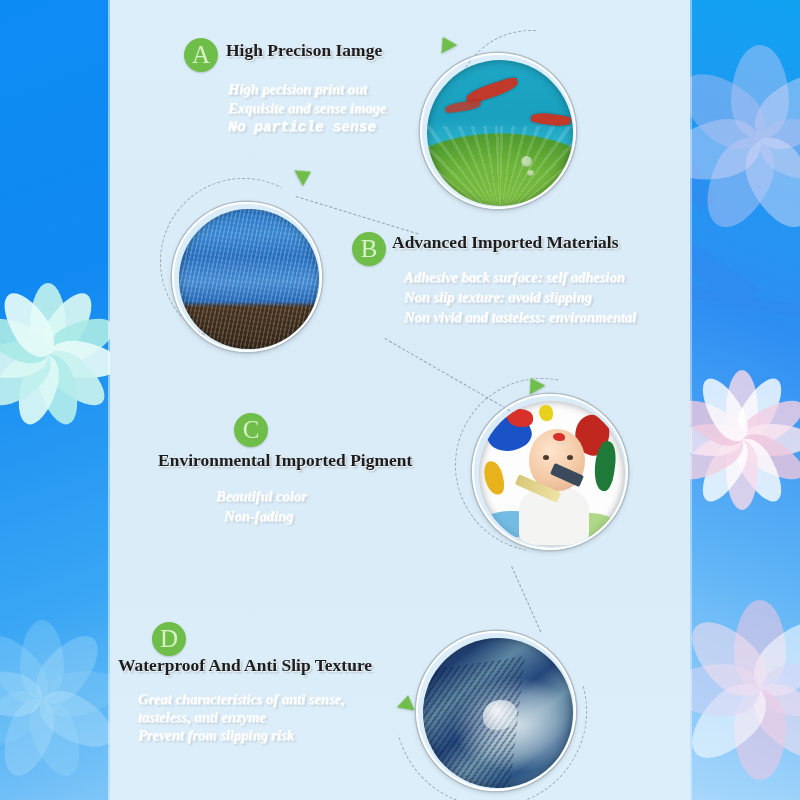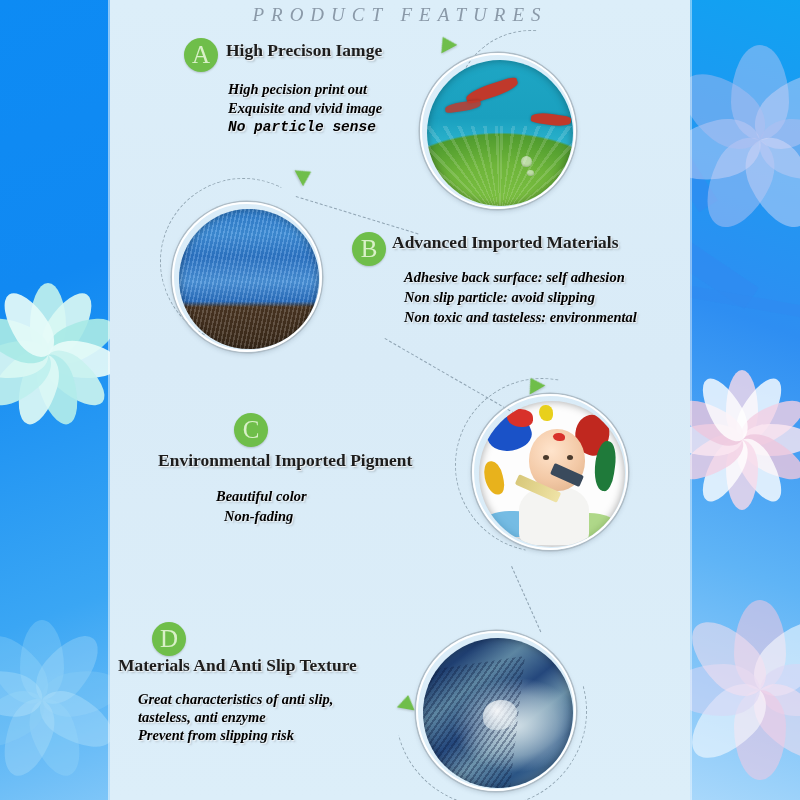--- a/index.html
+++ b/index.html
@@ -35,21 +35,21 @@
     font-size:19px;letter-spacing:7px;color:#8a99a8;font-style:italic;
     font-family:"Liberation Serif",serif;font-weight:400;}
 
   
   .feat{position:absolute;}
   .badge{position:absolute;width:34px;height:34px;border-radius:50%;
     background:#6fbe4a;color:#d9f0c8;font-size:25px;line-height:34px;text-align:center;
     font-family:"Liberation Serif",serif;box-shadow:0 1px 2px rgba(0,0,0,.18);}
   .head{position:absolute;font-size:17.5px;font-weight:bold;color:#1d1d1d;
     white-space:nowrap;text-shadow:1px 1px 1px rgba(255,255,255,.85),2px 2px 2px rgba(120,130,140,.45);}
-  .body{position:absolute;font-size:14.5px;font-style:italic;font-weight:bold;color:#000000;
+  .body{position:absolute;font-size:14.5px;font-style:italic;font-weight:bold;color:#ffffff;
     line-height:19px;white-space:nowrap;
     text-shadow:1px 1px 1px rgba(255,255,255,.8),2px 2px 2px rgba(130,140,150,.4);}
 
   
   .photo-wrap{position:absolute;border-radius:50%;}
   .ring-out{position:absolute;border-radius:50%;border:2px solid #ffffff;
     box-shadow:0 0 0 1.5px #aebcc6, 0 2px 5px rgba(60,80,100,.25);}
   .photo{position:absolute;border-radius:50%;overflow:hidden;
     box-shadow:inset 0 0 8px rgba(0,0,0,.35);}
 
@@ -164,42 +164,41 @@
       <div class="pet" style="width: 58px; height: 95px; background: rgb(227, 224, 248); opacity: 0.45; margin-left: -29px; margin-top: -95px; transform: rotate(154.286deg);"></div>
       <div class="pet" style="width: 58px; height: 95px; background: rgb(195, 201, 243); opacity: 0.45; margin-left: -29px; margin-top: -95px; transform: rotate(205.714deg);"></div>
       <div class="pet" style="width: 58px; height: 95px; background: rgb(217, 214, 246); opacity: 0.45; margin-left: -29px; margin-top: -95px; transform: rotate(257.143deg);"></div>
       <div class="pet" style="width: 58px; height: 95px; background: rgb(182, 191, 240); opacity: 0.45; margin-left: -29px; margin-top: -95px; transform: rotate(308.571deg);"></div>
     </div>
 
   <div class="bg-edge-l"></div>
   <div class="bg-edge-r"></div>
   <div class="panel"></div>
 
-  <div class="title">PRODUCT FEATURES</div>
 
   <div class="arc" style="left:455px;top:30px;width:150px;height:150px;transform:rotate(-40deg);"></div>
   <div class="arrow" style="left:437px;top:36px;transform:rotate(-28deg);"></div>
 
   <div class="conn" style="left:296px;top:196px;width:128px;transform:rotate(17deg);"></div>
   <div class="arc" style="left:160px;top:178px;width:165px;height:165px;transform:rotate(-18deg);"></div>
   <div class="arrow" style="left:296px;top:168px;transform:rotate(62deg);"></div>
 
   <div class="conn" style="left:385px;top:338px;width:150px;transform:rotate(30deg);"></div>
   <div class="arc" style="left:455px;top:378px;width:172px;height:172px;transform:rotate(-34deg);"></div>
   <div class="arrow" style="left:525px;top:377px;transform:rotate(-30deg);"></div>
 
   <div class="conn" style="left:512px;top:566px;width:72px;transform:rotate(66deg);"></div>
   <div class="arc" style="left:395px;top:615px;width:190px;height:190px;transform:rotate(-150deg);"></div>
   <div class="arrow" style="left:398px;top:695px;transform:rotate(10deg);"></div>
 
   <div class="feat">
     <div class="badge" style="left:184px;top:38px;">A</div>
     <div class="head" style="left:226px;top:40px;text-align:right;">High Precison Iamge</div>
     <div class="body" style="left:228px;top:80px;">High pecision print out</div>
-    <div class="body" style="left:228px;top:99px;">Exquisite and vivid image</div>
+    <div class="body" style="left:228px;top:99px;">Exquisite and sense image</div>
     <div class="body" style="left:228px;top:118px;font-family:Liberation Mono, monospace;">No particle sense</div>
   </div>
 
   <div class="photo-wrap" style="left:415px;top:48px;width:170px;height:170px;">
     <div class="ring-out" style="left:5px;top:5px;width:152px;height:152px;"></div>
     <div class="photo pa" style="left:12px;top:12px;width:146px;height:146px;">
       <div class="pad-lines"></div>
       <div class="koi" style="left:38px;top:24px;width:54px;height:13px;"></div>
       <div class="koi" style="left:18px;top:42px;width:36px;height:9px;transform:rotate(-8deg);opacity:.85;"></div>
       <div class="koi" style="left:104px;top:54px;width:40px;height:11px;transform:rotate(8deg);"></div>
@@ -212,22 +211,22 @@
     <div class="ring-out" style="left:4px;top:4px;width:146px;height:146px;"></div>
     <div class="photo pb" style="left:11px;top:11px;width:140px;height:140px;">
       <div class="rib"></div>
     </div>
   </div>
 
   <div class="feat">
     <div class="badge" style="left:352px;top:232px;">B</div>
     <div class="head" style="left:392px;top:232px;">Advanced Imported Materials</div>
     <div class="body" style="left:404px;top:268px;">Adhesive back surface: self adhesion</div>
-    <div class="body" style="left:404px;top:288px;">Non slip particle: avoid slipping</div>
-    <div class="body" style="left:404px;top:308px;">Non toxic and tasteless: environmental</div>
+    <div class="body" style="left:404px;top:288px;">Non slip texture: avoid slipping</div>
+    <div class="body" style="left:404px;top:308px;">Non vivid and tasteless: environmental</div>
   </div>
 
   <div class="feat">
     <div class="badge" style="left:234px;top:413px;">C</div>
     <div class="head" style="left:158px;top:450px;">Environmental Imported Pigment</div>
     <div class="body" style="left:216px;top:487px;">Beautiful color</div>
     <div class="body" style="left:224px;top:507px;">Non-fading</div>
   </div>
 
   <div class="photo-wrap" style="left:468px;top:390px;width:168px;height:168px;">
@@ -246,22 +245,22 @@
       <div class="eye" style="left:64px;top:54px;width:6px;height:5px;"></div>
       <div class="eye" style="left:88px;top:54px;width:6px;height:5px;"></div>
       <div class="splat" style="left:74px;top:32px;width:12px;height:8px;background:#d8312a;"></div>
       <div class="brush" style="left:36px;top:82px;width:46px;height:11px;"></div>
       <div class="brush-h" style="left:72px;top:68px;width:32px;height:12px;"></div>
     </div>
   </div>
 
   <div class="feat">
     <div class="badge" style="left:152px;top:622px;">D</div>
-    <div class="head" style="left:118px;top:655px;">Materials And Anti Slip Texture</div>
-    <div class="body" style="left:138px;top:690px;">Great characteristics of anti slip,</div>
+    <div class="head" style="left:118px;top:655px;">Waterproof And Anti Slip Texture</div>
+    <div class="body" style="left:138px;top:690px;">Great characteristics of anti sense,</div>
     <div class="body" style="left:138px;top:708px;">tasteless, anti enzyme</div>
     <div class="body" style="left:138px;top:726px;">Prevent from slipping risk</div>
   </div>
 
   <div class="photo-wrap" style="left:410px;top:625px;width:175px;height:175px;">
     <div class="ring-out" style="left:6px;top:6px;width:156px;height:156px;"></div>
     <div class="photo pd" style="left:13px;top:13px;width:150px;height:150px;">
       <div class="hatch" style="clip-path:polygon(0 22%,68% 12%,58% 100%,0 100%);"></div>
       <div class="dropD" style="left:60px;top:62px;width:34px;height:30px;"></div>
     </div>

